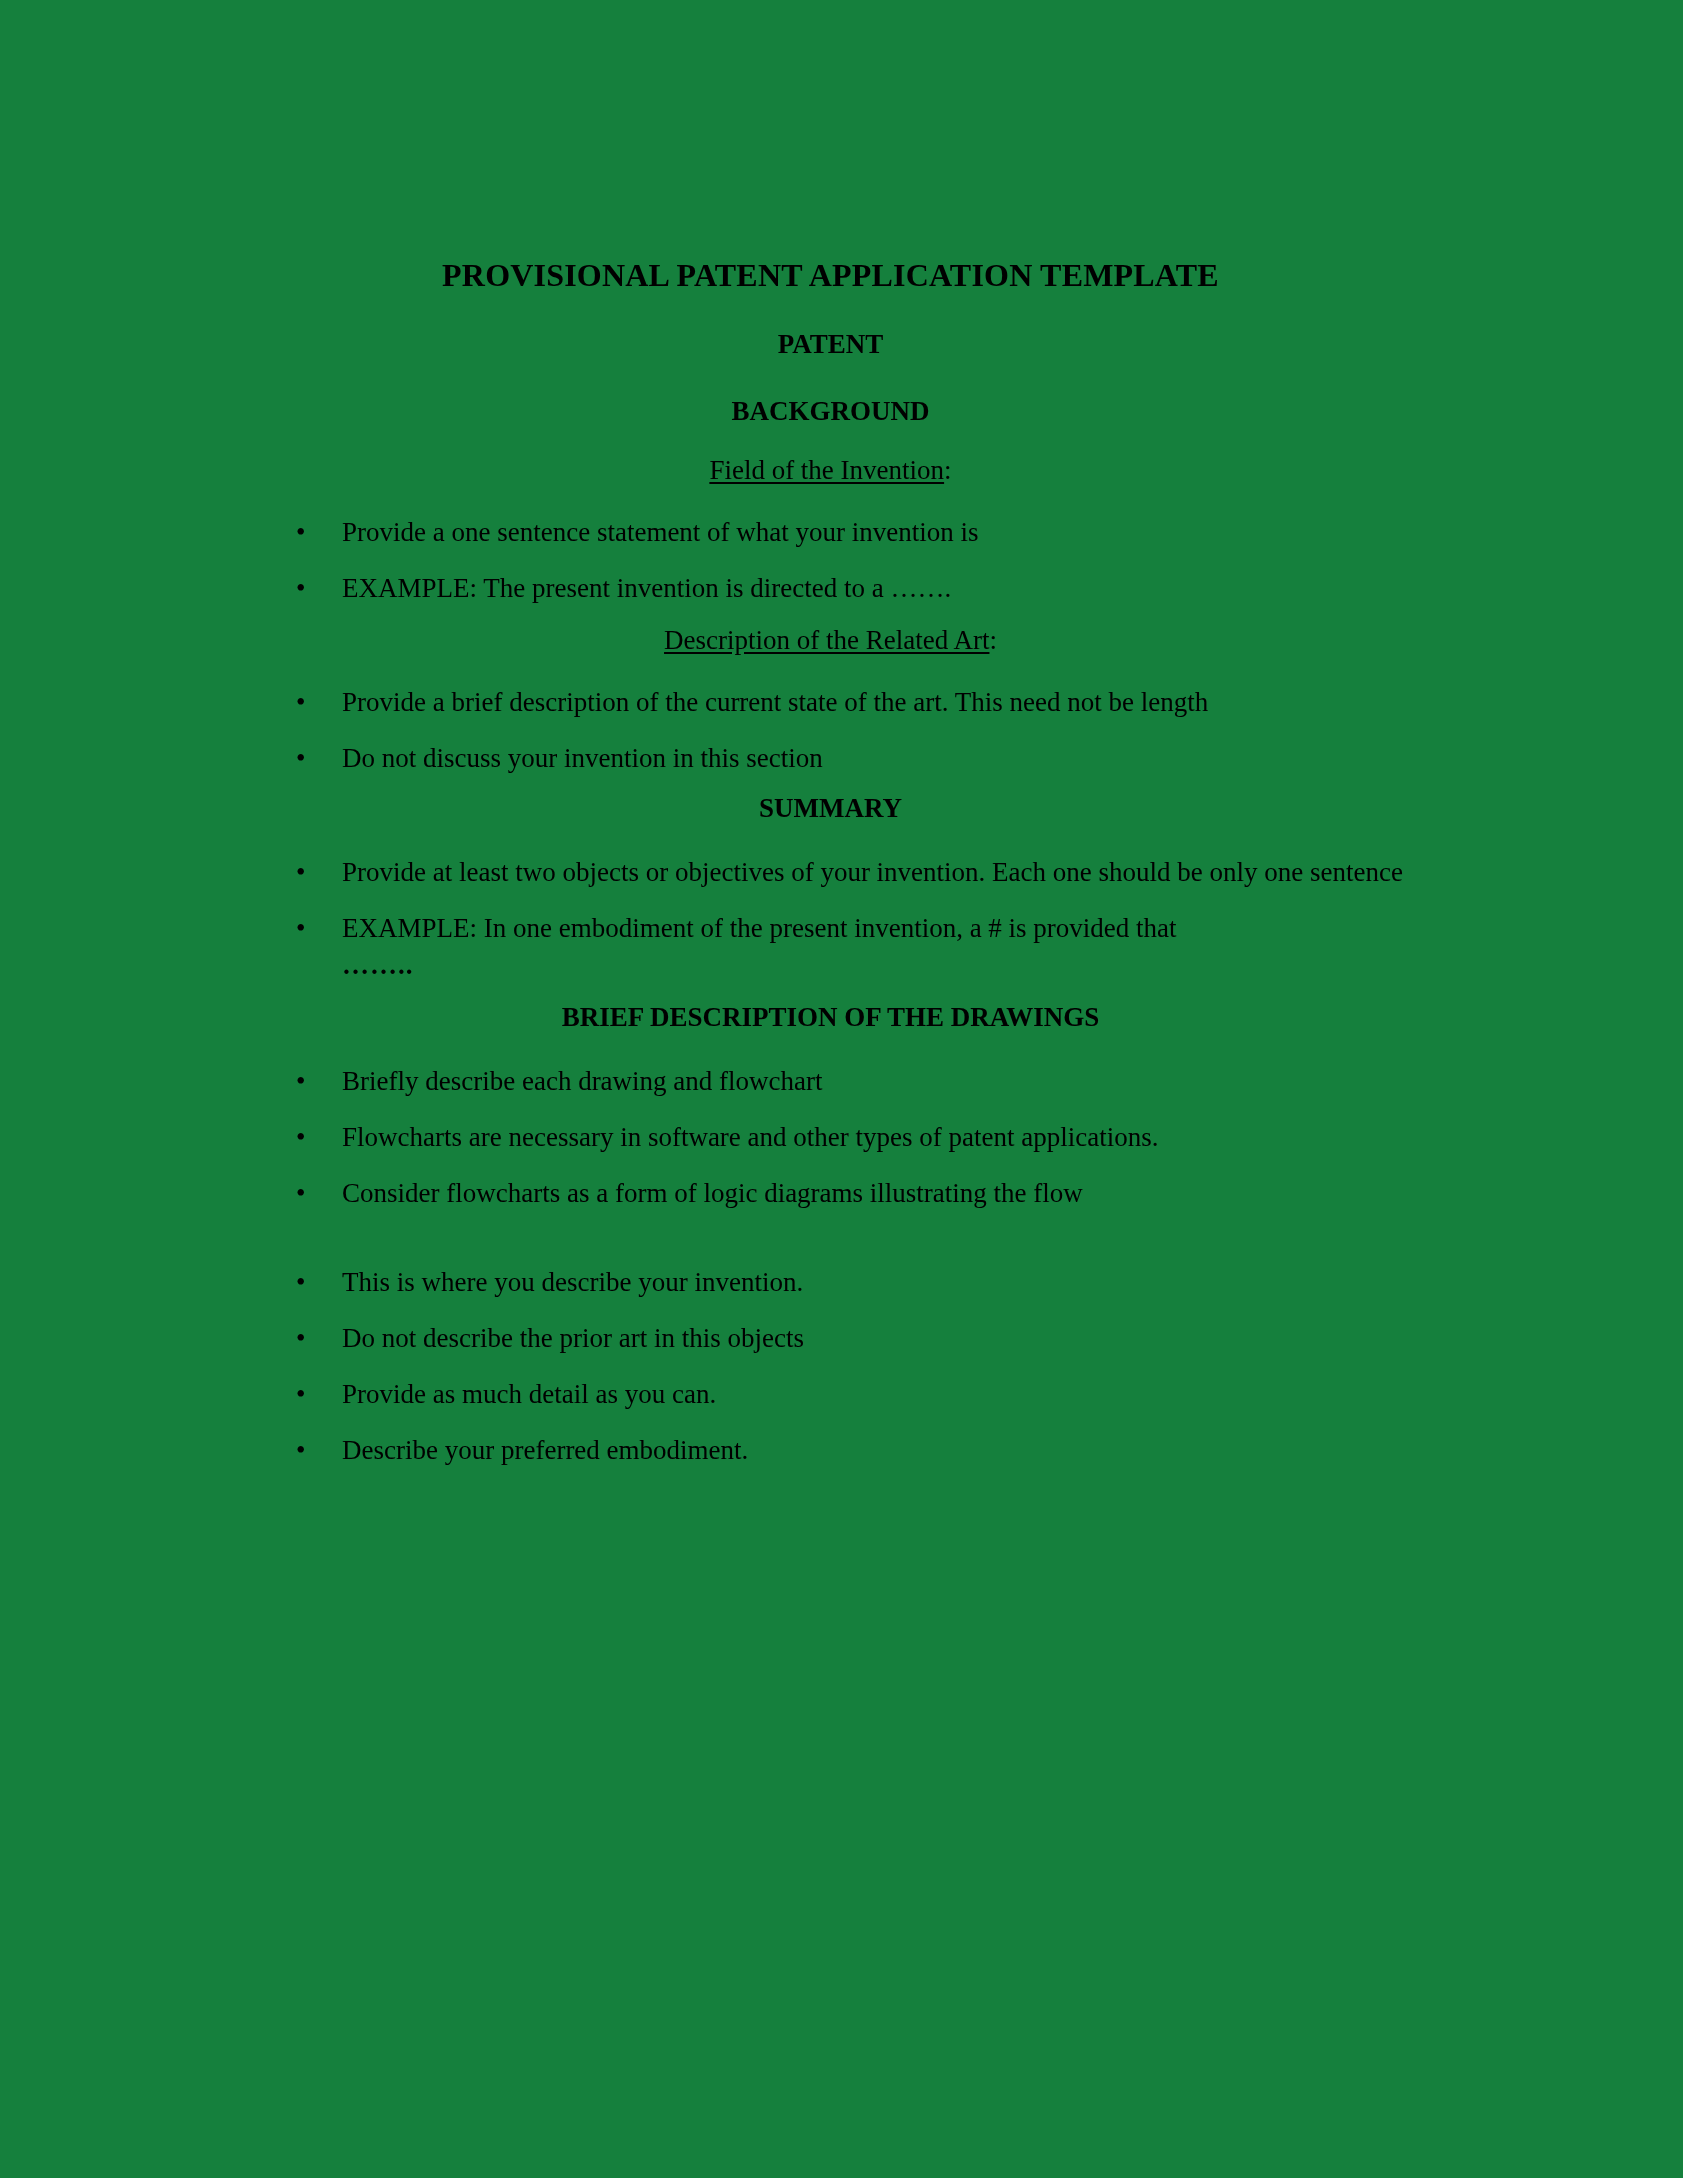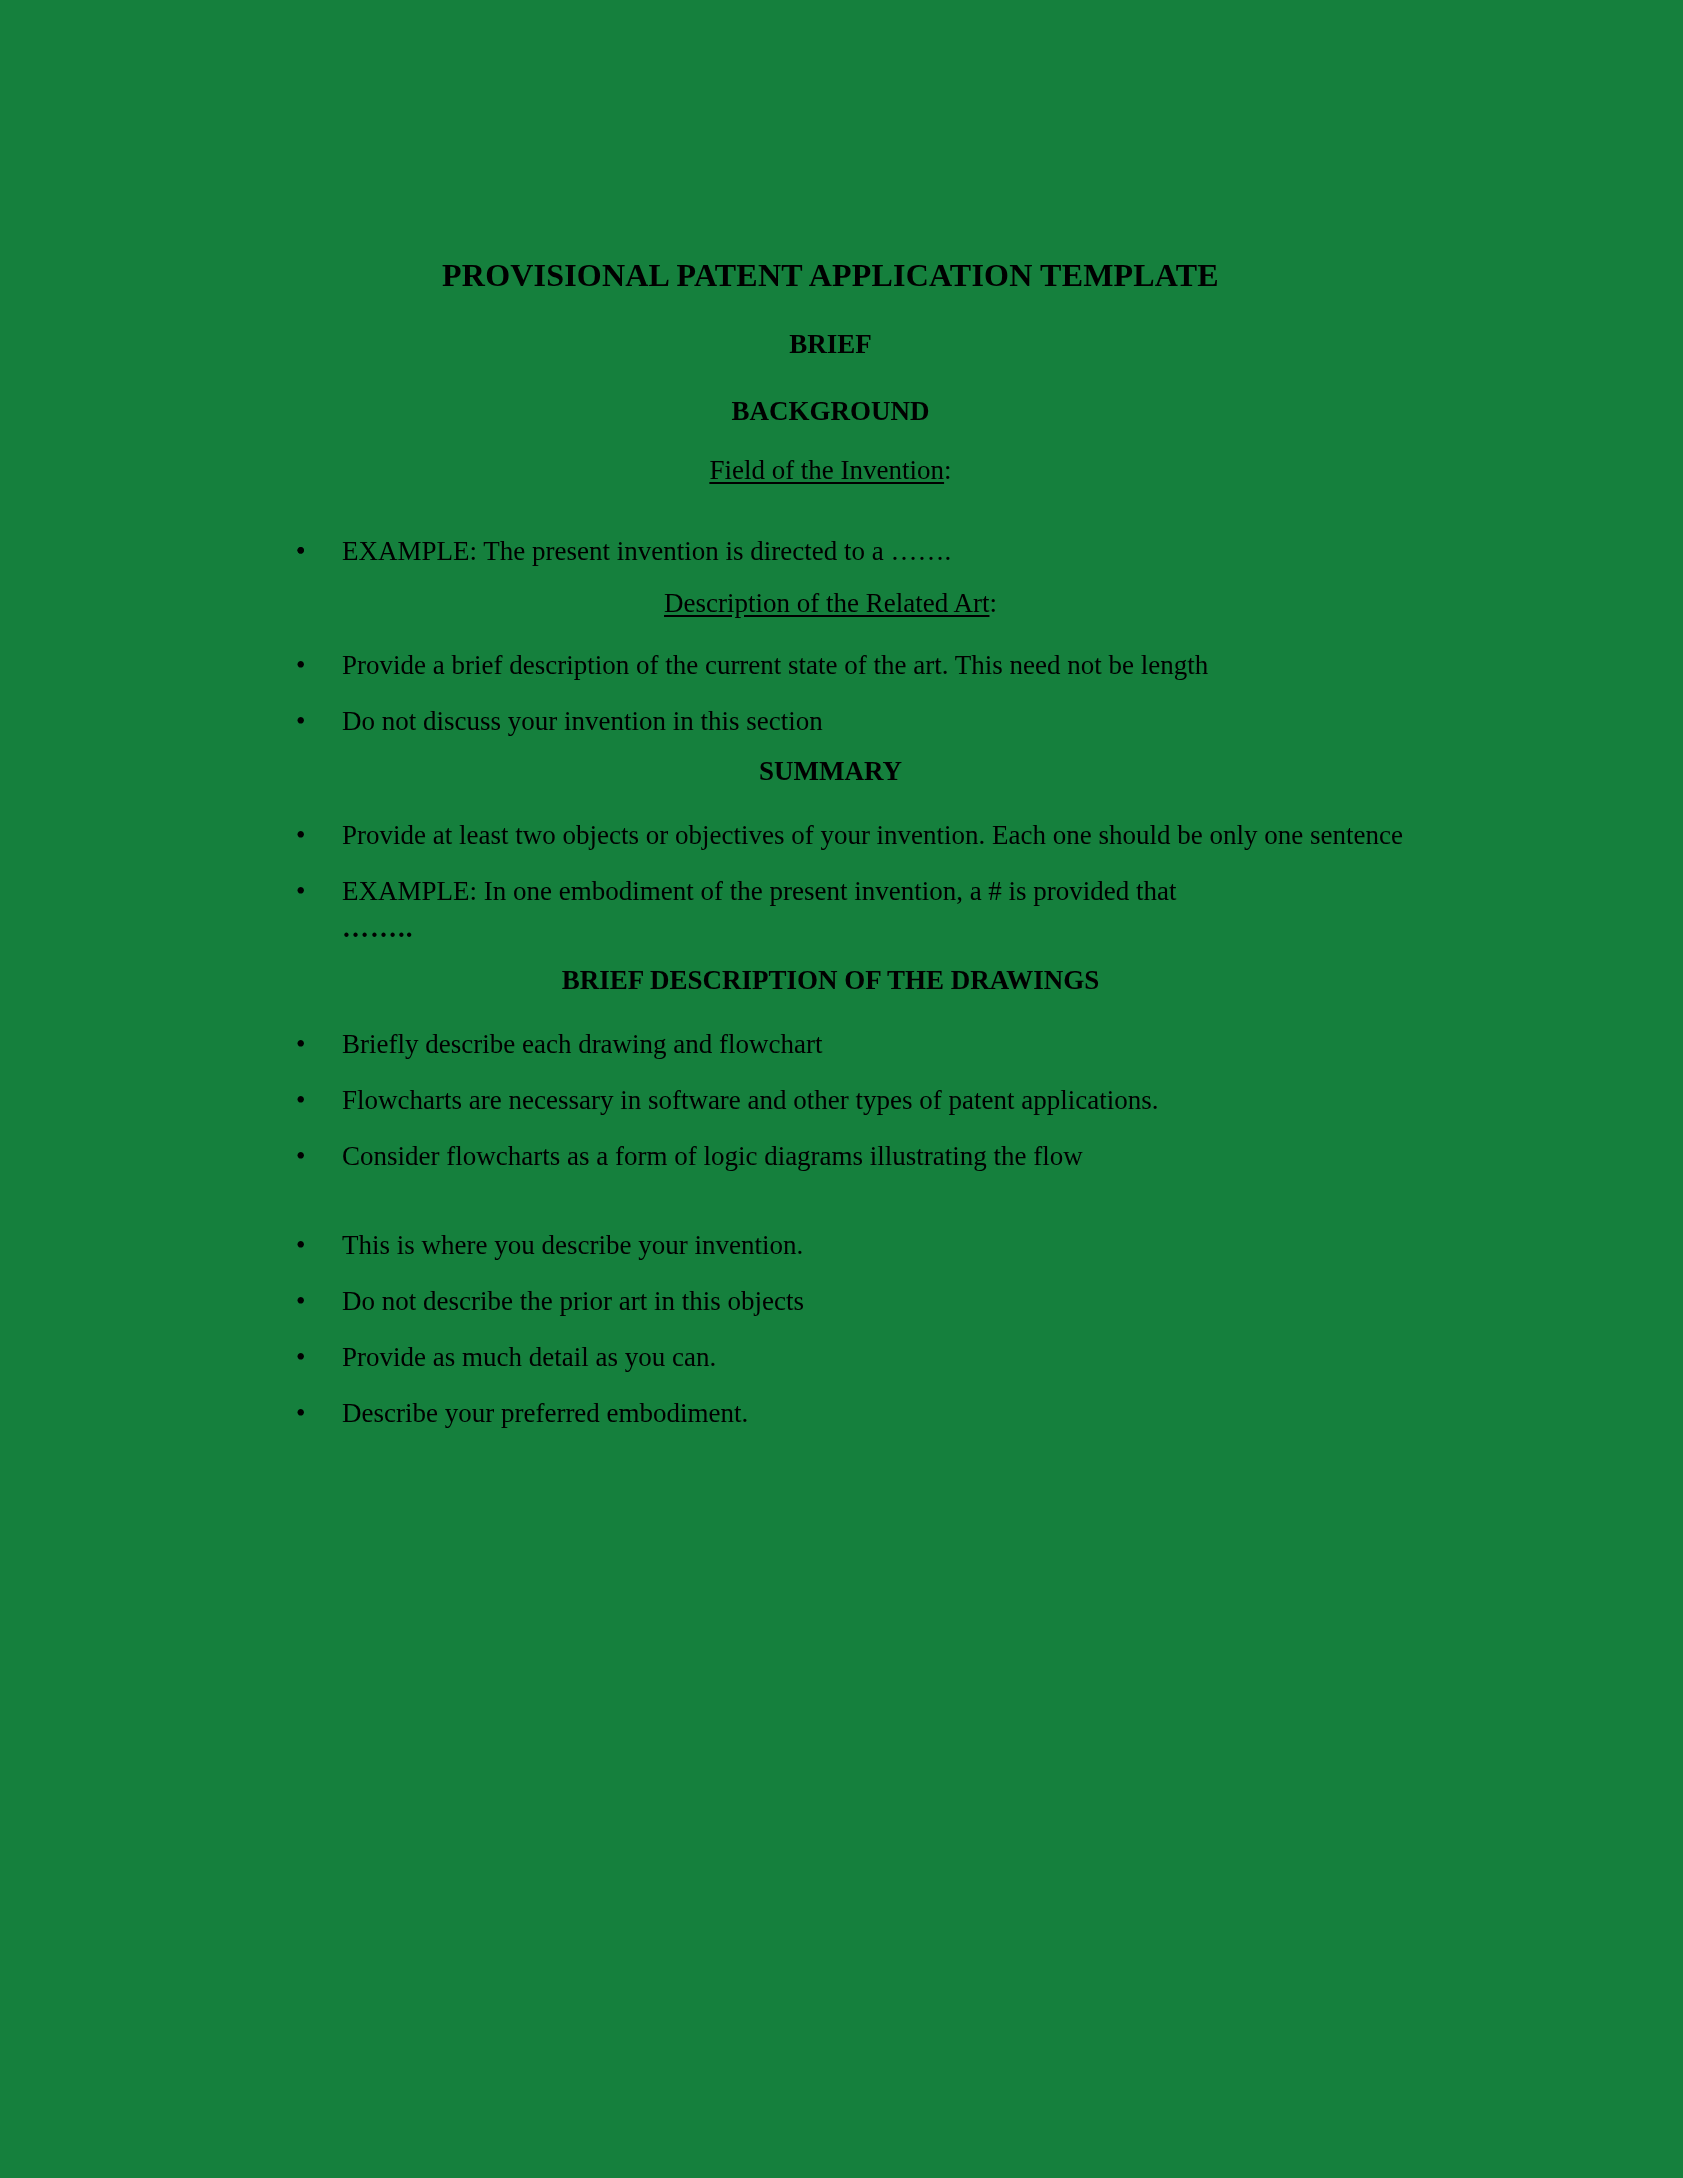--- a/index.html
+++ b/index.html
@@ -96,37 +96,38 @@
   .sp-40 { height: 40px; }
 </style>
 </head>
 <body>
 
 <div class="page">
   <div class="content">
 
     <div class="doc-title">PROVISIONAL PATENT APPLICATION TEMPLATE</div>
 
-    <div class="heading">BRIEF</div>
+    <div class="heading">PATENT</div>
 
     <div class="sp-40"></div>
 
     <div class="heading">BACKGROUND</div>
 
     <div class="sp-32"></div>
 
     <div class="subhead">
       <span class="u">Field of the Invention</span><span>:</span>
     </div>
 
     <div class="sp-30"></div>
 
     <ul class="bullets">
       <li>
         <span class="dot">•</span>
+        <span>Provide a one sentence statement of what your invention is</span>
       </li>
       <li style="margin-top:19px;">
         <span class="dot">•</span>
         <span>EXAMPLE:  The present invention is directed to a …….</span>
       </li>
     </ul>
 
     <div class="sp-20"></div>
 
     <div class="subhead">

